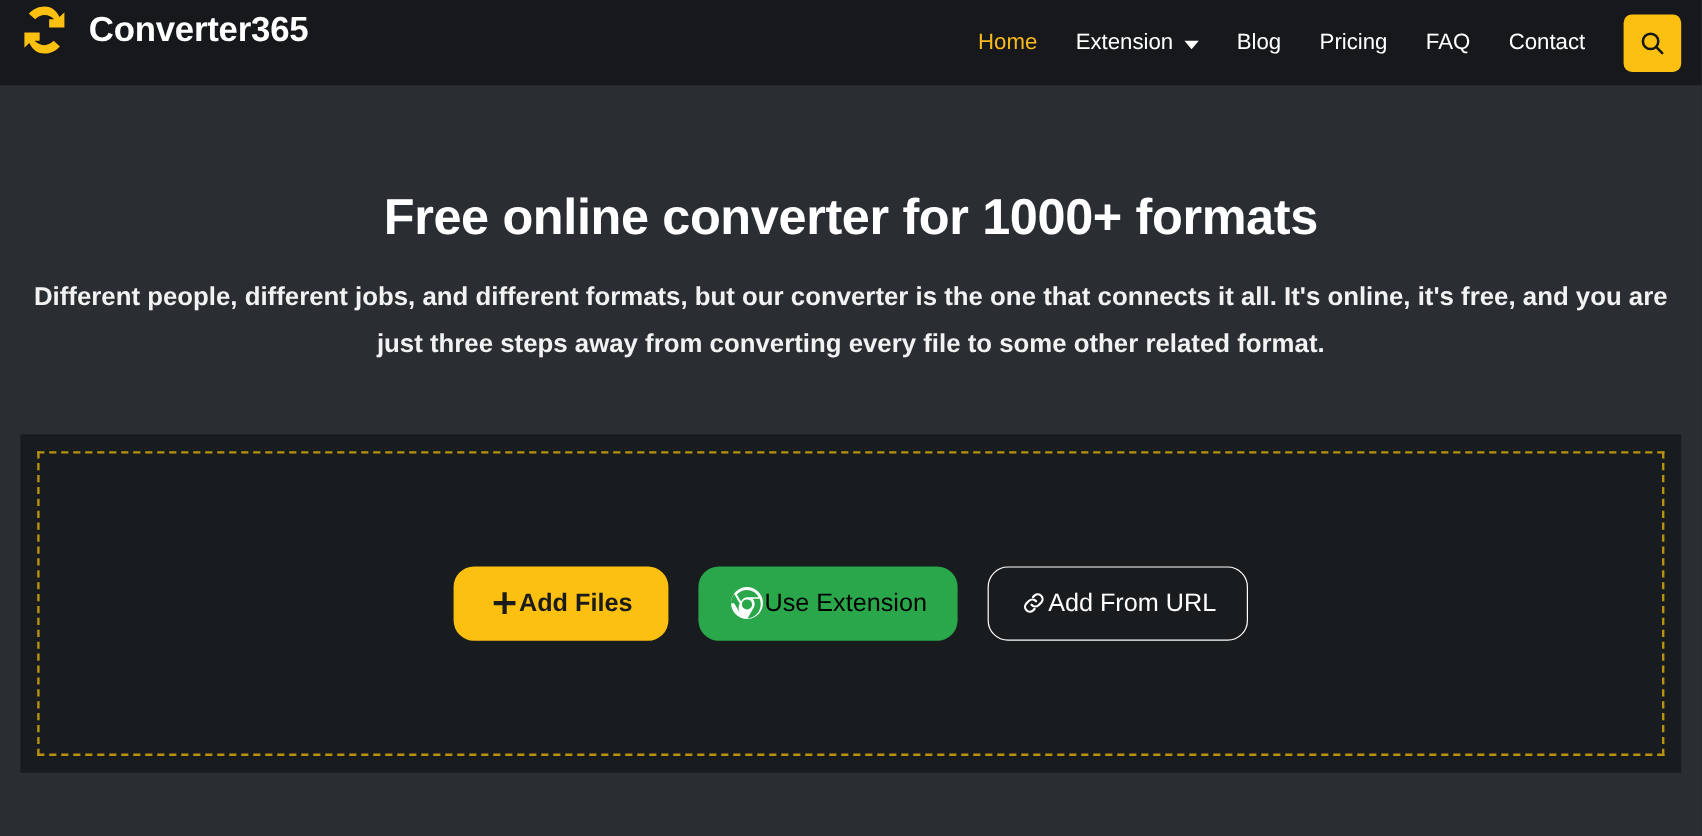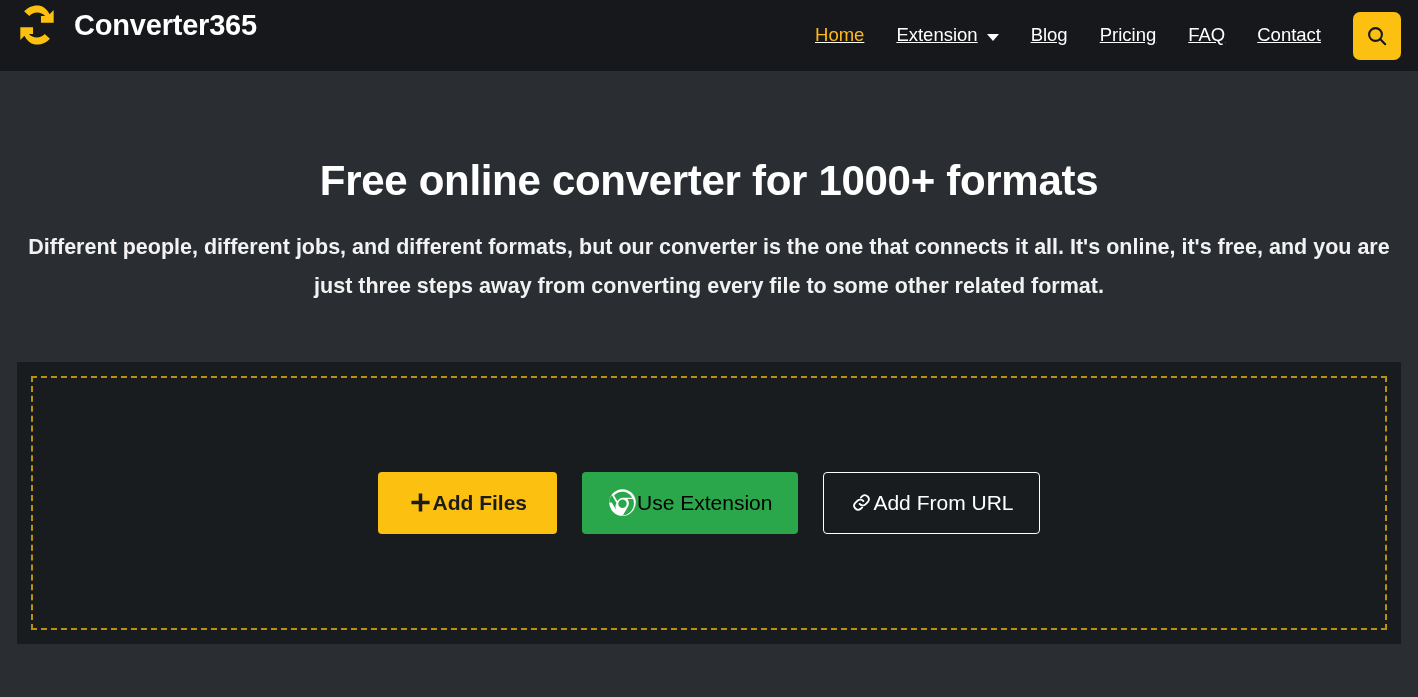--- a/index.html
+++ b/index.html
@@ -56,21 +56,20 @@
     display: flex;
     align-items: center;
     height: 100%;
   }
 
   .nav-list {
     list-style: none;
     display: flex;
     align-items: center;
     gap: 0;
-    text-decoration: underline;
   }
 
   .nav-item {
     font-size: 18.5px;
     color: #ffffff;
     padding: 0 16px;
     cursor: pointer;
     white-space: nowrap;
     display: flex;
     align-items: center;
@@ -146,21 +145,21 @@
     justify-content: center;
     gap: 25px;
   }
 
   .btn {
     display: inline-flex;
     align-items: center;
     justify-content: center;
     height: 62px;
     padding: 0 24px;
-    border-radius: 4px;
+    border-radius: 17px;
     font-size: 21px;
     font-weight: bold;
     cursor: pointer;
     border: none;
     white-space: nowrap;
     font-family: "Liberation Sans", sans-serif;
   }
 
   .btn-add-files {
     background: #fcc010;

